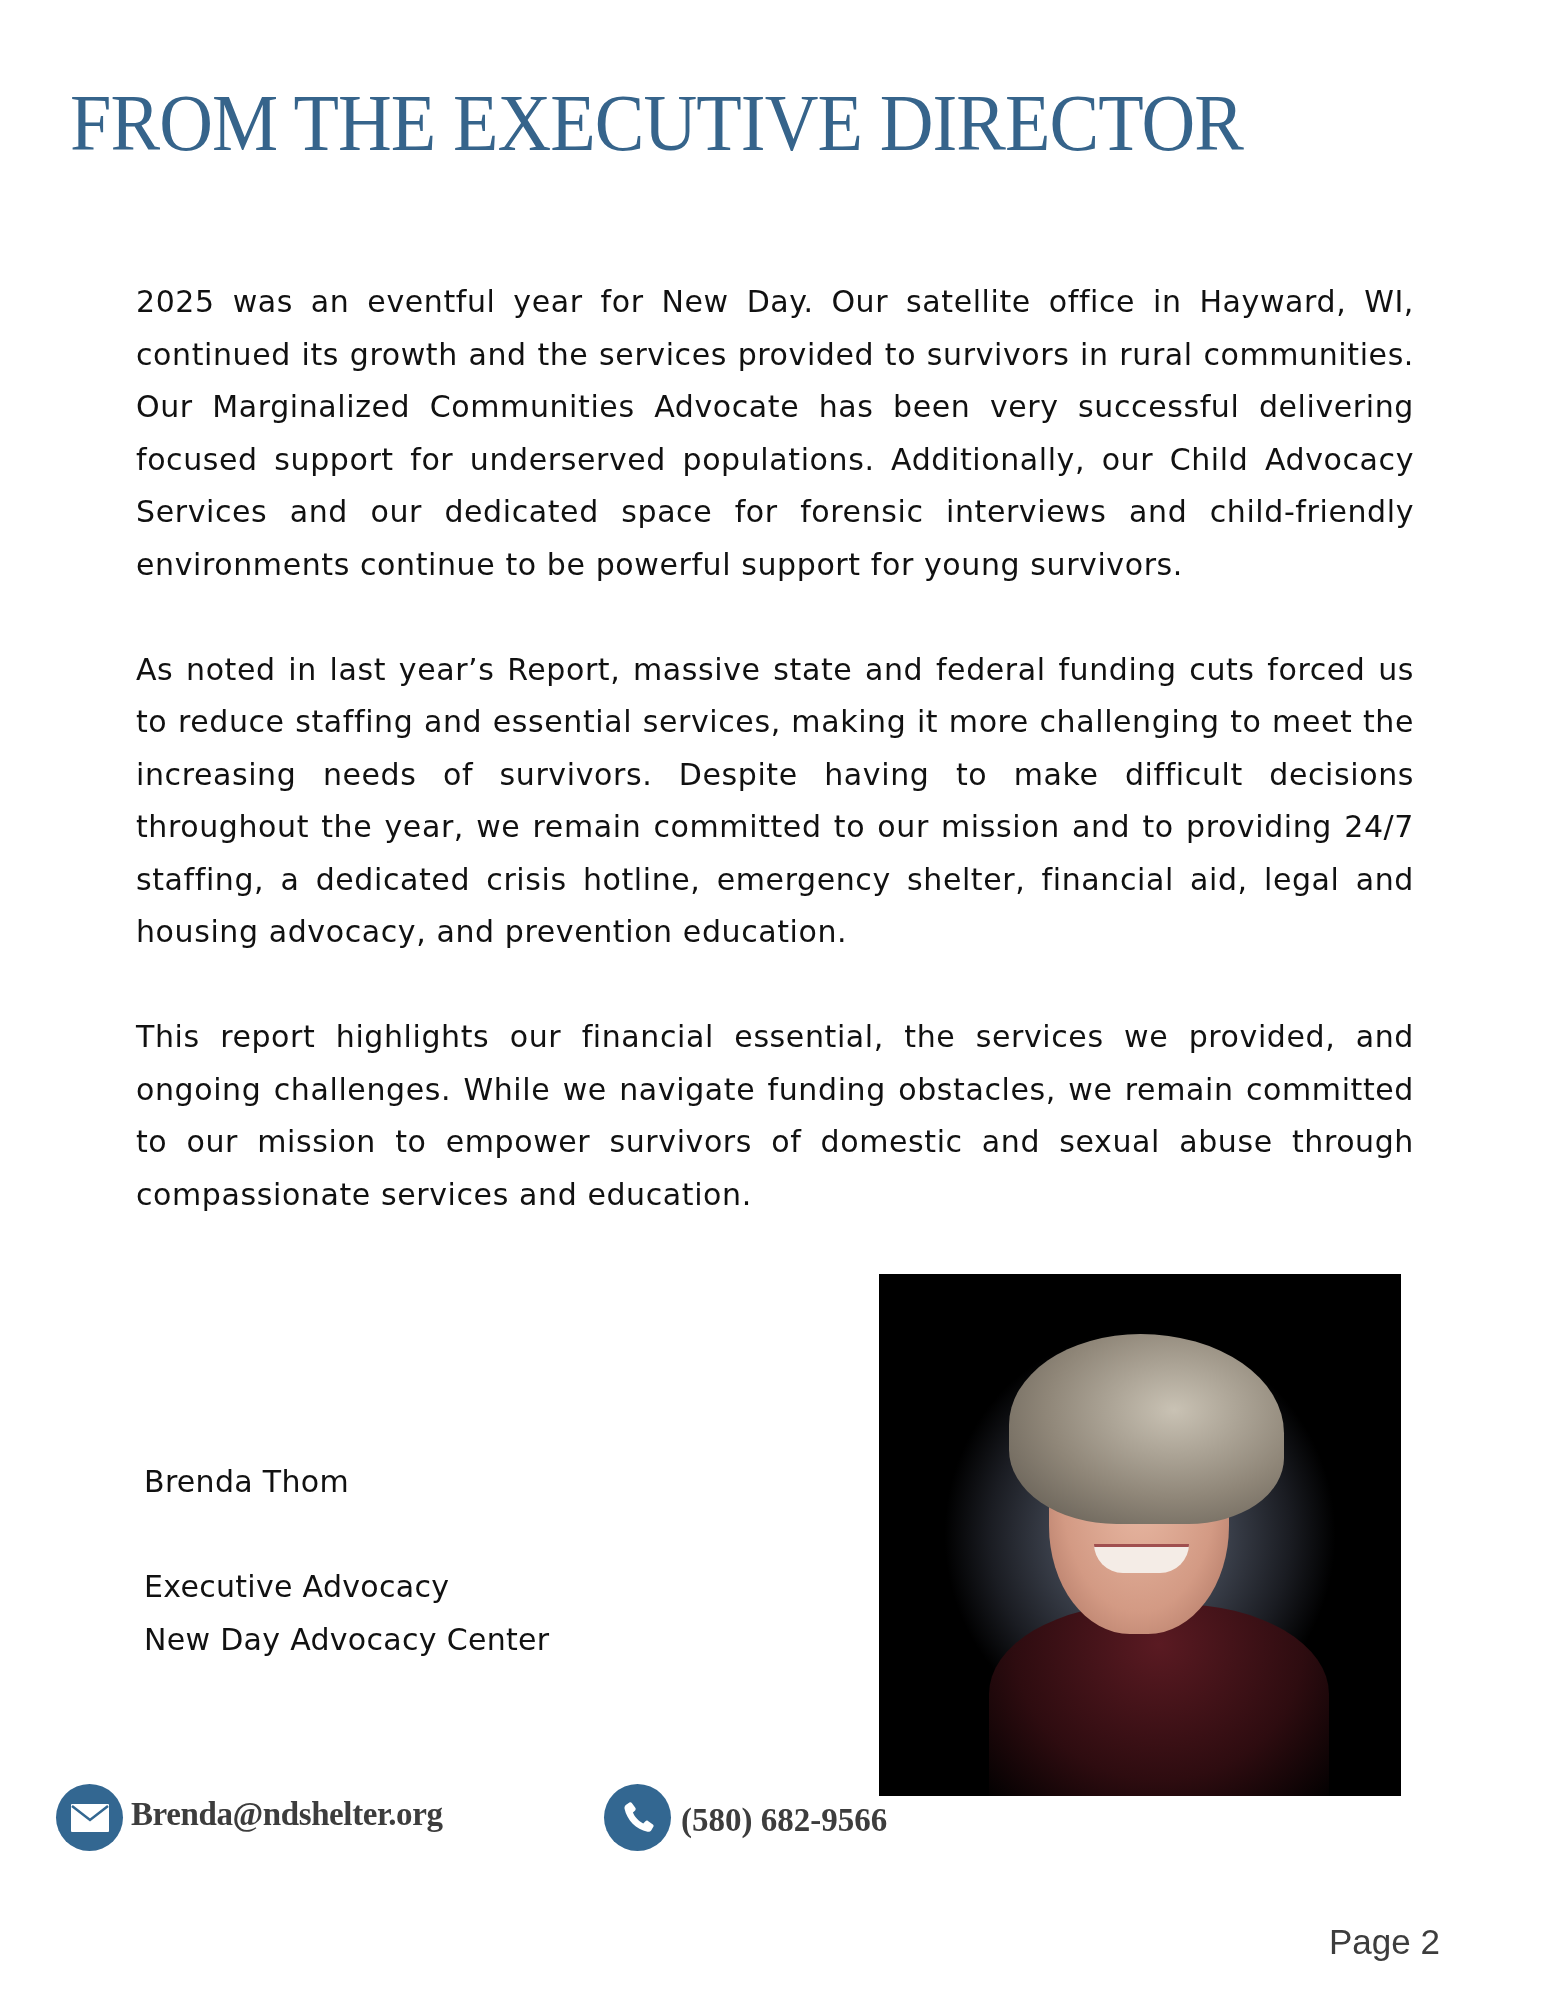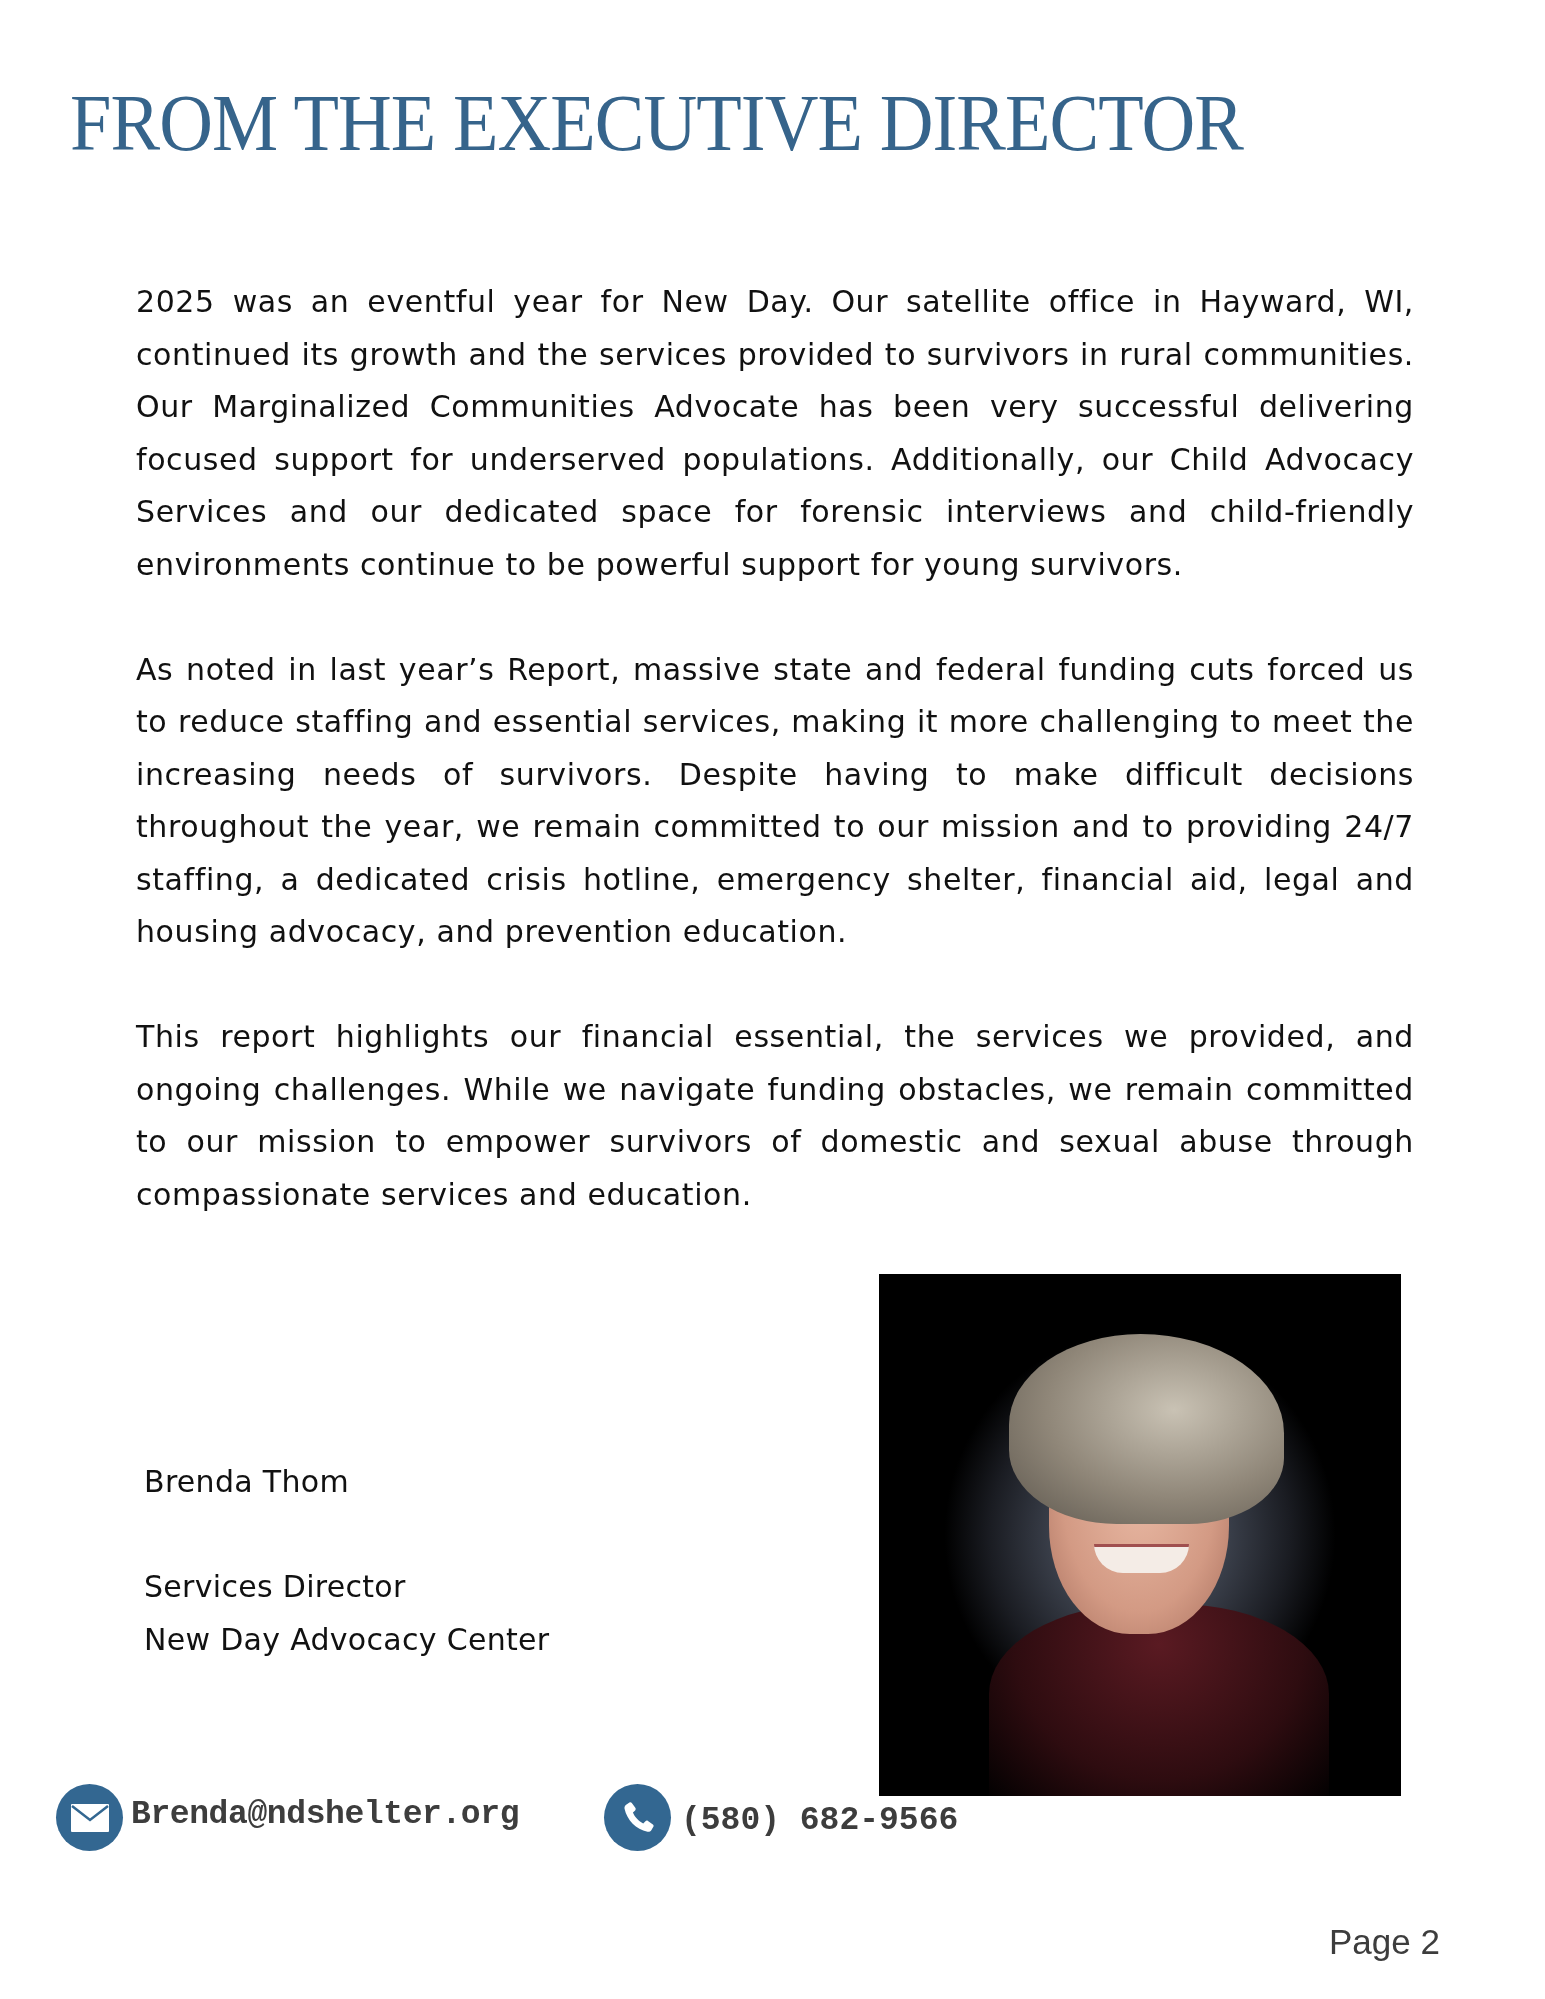--- a/index.html
+++ b/index.html
@@ -49,21 +49,21 @@
     border-radius: 0 0 50px 50px; background: #f4ece6; border-top: 3px solid #a04f4f;
   }
   .contact {
     position: absolute; top: 1784px; display: flex; align-items: center;
   }
   .contact .icon-circle {
     width: 67px; height: 67px; border-radius: 50%; background: #336791;
     display: flex; align-items: center; justify-content: center; flex-shrink: 0;
   }
   .contact .text {
-    font-family: Liberation Mono, monospace; font-weight: bold; font-size: 33px;
+    font-family: Liberation Serif, serif; font-weight: bold; font-size: 33px;
     color: #3d3d3d; margin-left: 8px; white-space: nowrap;
   }
   .contact.email { left: 56px; }
   .contact.email .text { margin-top: -6px; letter-spacing: -0.4px; }
   .contact.phone { left: 604px; }
   .contact.phone .text { margin-left: 10px; margin-top: 6px; }
   .page-num {
     position: absolute; left: 1329px; top: 1922px;
     font-family: "Liberation Sans", sans-serif; font-size: 35px; color: #3d3d3d;
   }
@@ -74,21 +74,21 @@
 <h1 class="title">FROM THE EXECUTIVE DIRECTOR</h1>
 
 <div class="body-text">
   <p>2025 was an eventful year for New Day. Our satellite office in Hayward, WI, continued its growth and the services provided to survivors in rural communities. Our Marginalized Communities Advocate has been very successful delivering focused support for underserved populations. Additionally, our Child Advocacy Services and our dedicated space for forensic interviews and child-friendly environments continue to be powerful support for young survivors.</p>
   <p>As noted in last year’s Report, massive state and federal funding cuts forced us to reduce staffing and essential services, making it more challenging to meet the increasing needs of survivors. Despite having to make difficult decisions throughout the year, we remain committed to our mission and to providing 24/7 staffing, a dedicated crisis hotline, emergency shelter, financial aid, legal and housing advocacy, and prevention education.</p>
   <p>This report highlights our financial essential, the services we provided, and ongoing challenges. While we navigate funding obstacles, we remain committed to our mission to empower survivors of domestic and sexual abuse through compassionate services and education.</p>
 </div>
 
 <div class="signature">
   <div class="name">Brenda Thom</div>
-  <div>Services Director</div>
+  <div>Executive Advocacy</div>
   <div>New Day Advocacy Center</div>
 </div>
 
 <div class="photo" role="img" aria-label="Portrait of Brenda Thom">
   <div class="vignette"></div>
   <div class="jacket"></div>
   <div class="face"></div>
   <div class="hair"></div>
   <div class="smile"></div>
 </div>

